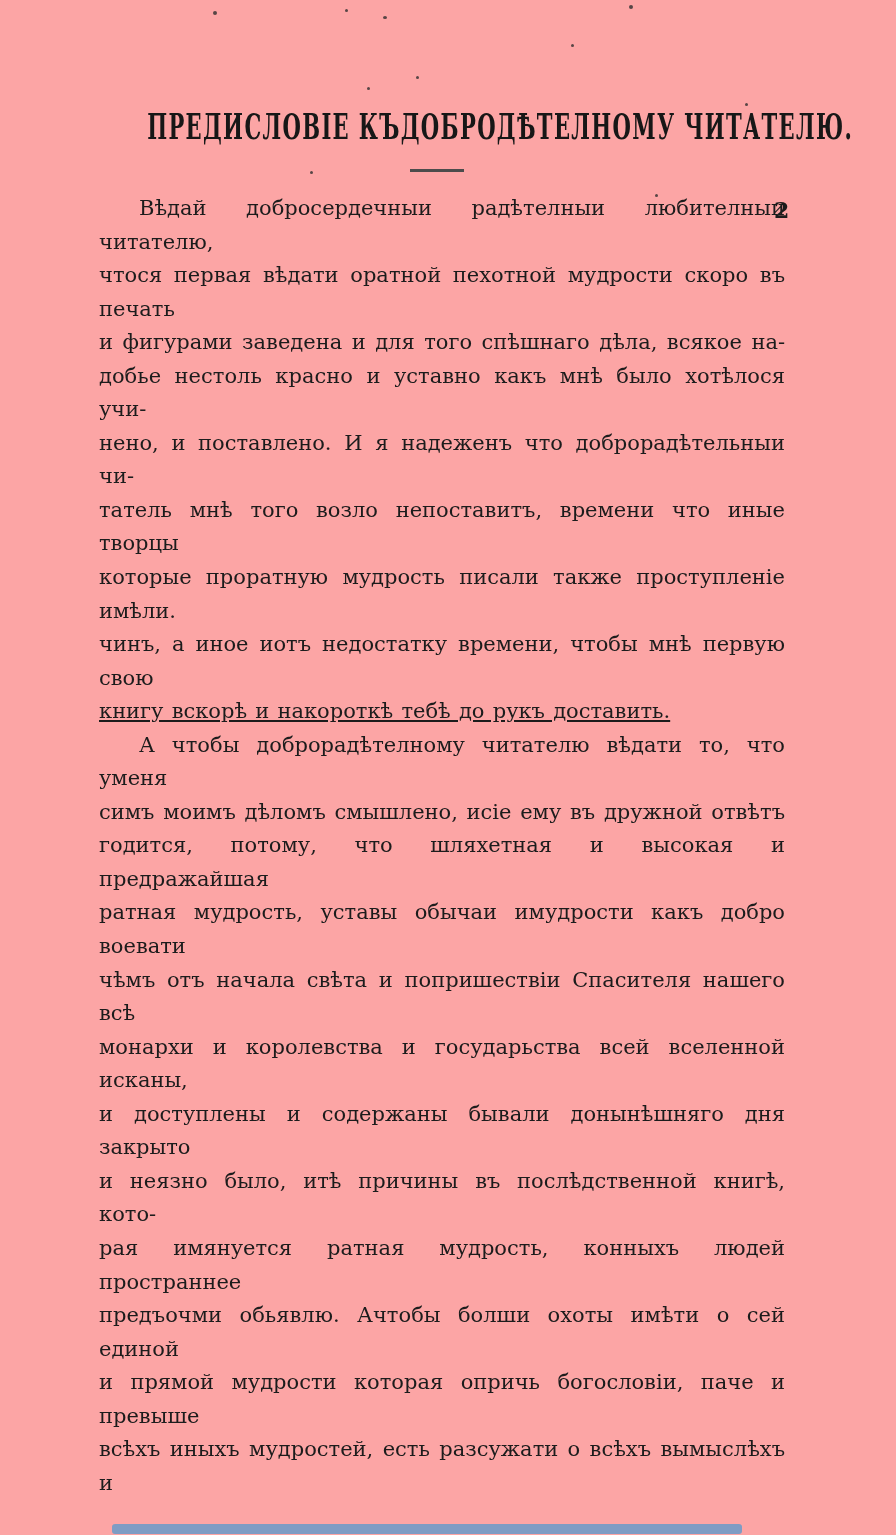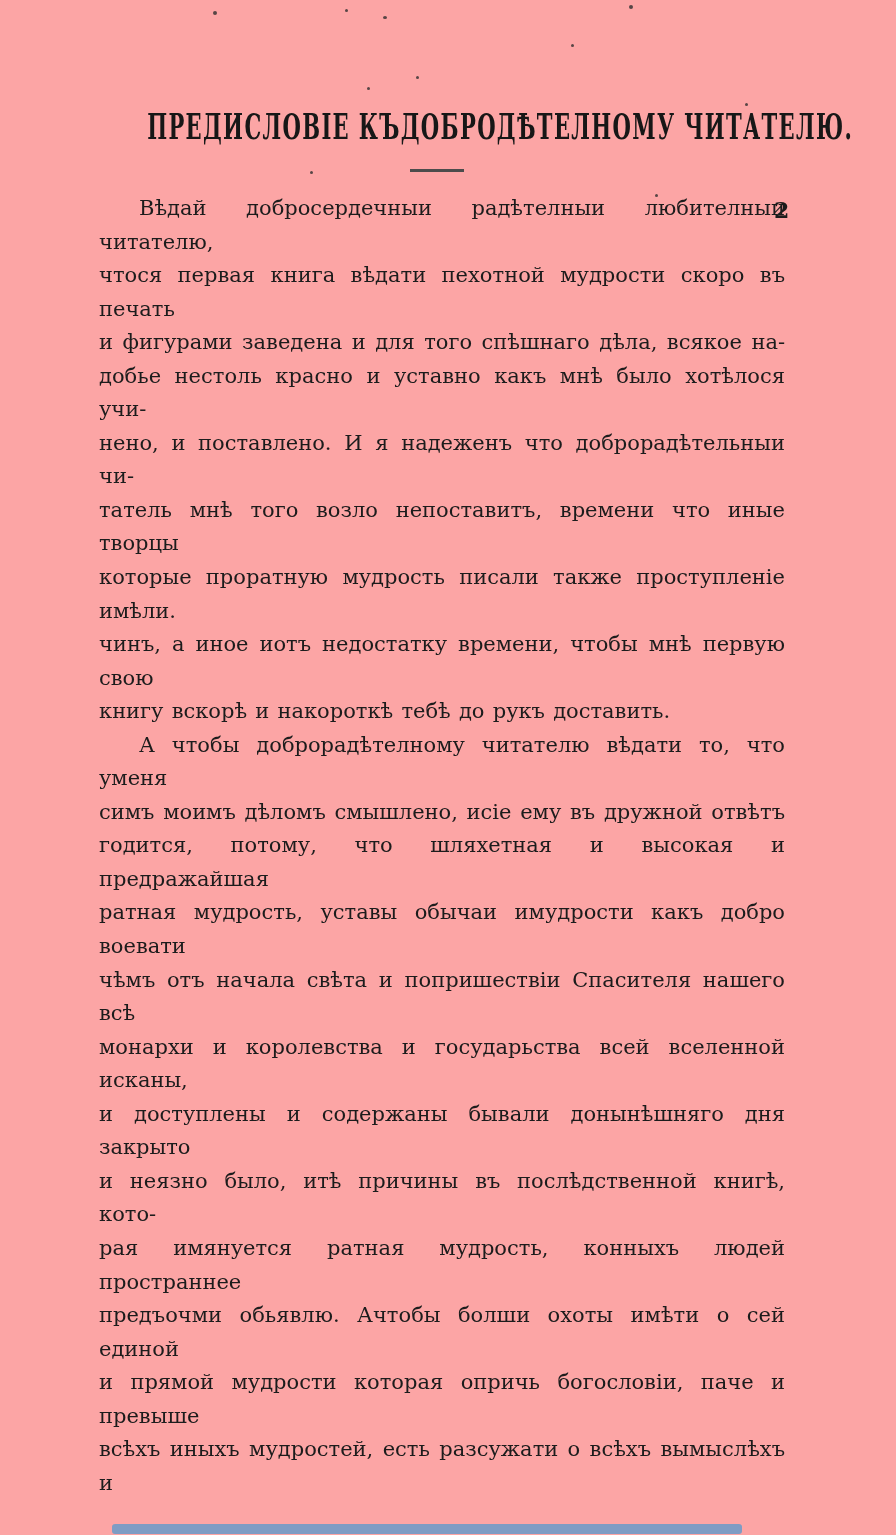--- a/index.html
+++ b/index.html
@@ -30,21 +30,21 @@
     font-size:21px;
   }
   .line{
     line-height:33.55px;
     text-align:justify;
     text-align-last:justify;
     word-spacing:1.5px;
     white-space:normal;
   }
   .line.first{text-indent:40px;}
-  .line.last{text-align-last:left;}
+  .line.last{text-align-last:left;text-decoration:underline;}
   .folio{
     position:absolute;left:774px;top:197px;
     font-size:22px;font-weight:bold;color:#1c1c1c;
   }
   .speck{
     position:absolute;background:#2d2d2d;border-radius:50%;opacity:.8;
   }
   .scrollbar{
     position:absolute;left:112px;bottom:1px;width:630px;height:10px;
     border-radius:3px;background:#7e9cc4;
@@ -58,21 +58,21 @@
   <h1 class="title" style="margin:0;font-size:inherit;">
     <span class="title-text">ПРЕДИСЛОВІЕ КЪДОБРОДѢТЕЛНОМУ ЧИТАТЕЛЮ.</span>
   </h1>
 
   <div class="divider"></div>
 
   <div class="folio">2</div>
 
   <div class="body-text">
       <div class="line first">Вѣдай добросердечныи радѣтелныи любителныи читателю,</div>
-      <div class="line">чтося первая книга вѣдати пехотной мудрости скоро въ печать</div>
+      <div class="line">чтося первая вѣдати оратной пехотной мудрости скоро въ печать</div>
       <div class="line">и фигурами заведена и для того спѣшнаго дѣла, всякое на-</div>
       <div class="line">добье нестоль красно и уставно какъ мнѣ было хотѣлося учи-</div>
       <div class="line">нено, и поставлено. И я надеженъ что доброрадѣтельныи чи-</div>
       <div class="line">татель мнѣ того возло непоставитъ, времени что иные творцы</div>
       <div class="line">которые проратную мудрость писали также проступленіе имѣли.</div>
       <div class="line">чинъ, а иное иотъ недостатку времени, чтобы мнѣ первую свою</div>
       <div class="line last">книгу вскорѣ и накороткѣ тебѣ до рукъ доставить.</div>
       <div class="line first">А чтобы доброрадѣтелному читателю вѣдати то, что уменя</div>
       <div class="line">симъ моимъ дѣломъ смышлено, исіе ему въ дружной отвѣтъ</div>
       <div class="line">годится, потому, что шляхетная и высокая и предражайшая</div>

